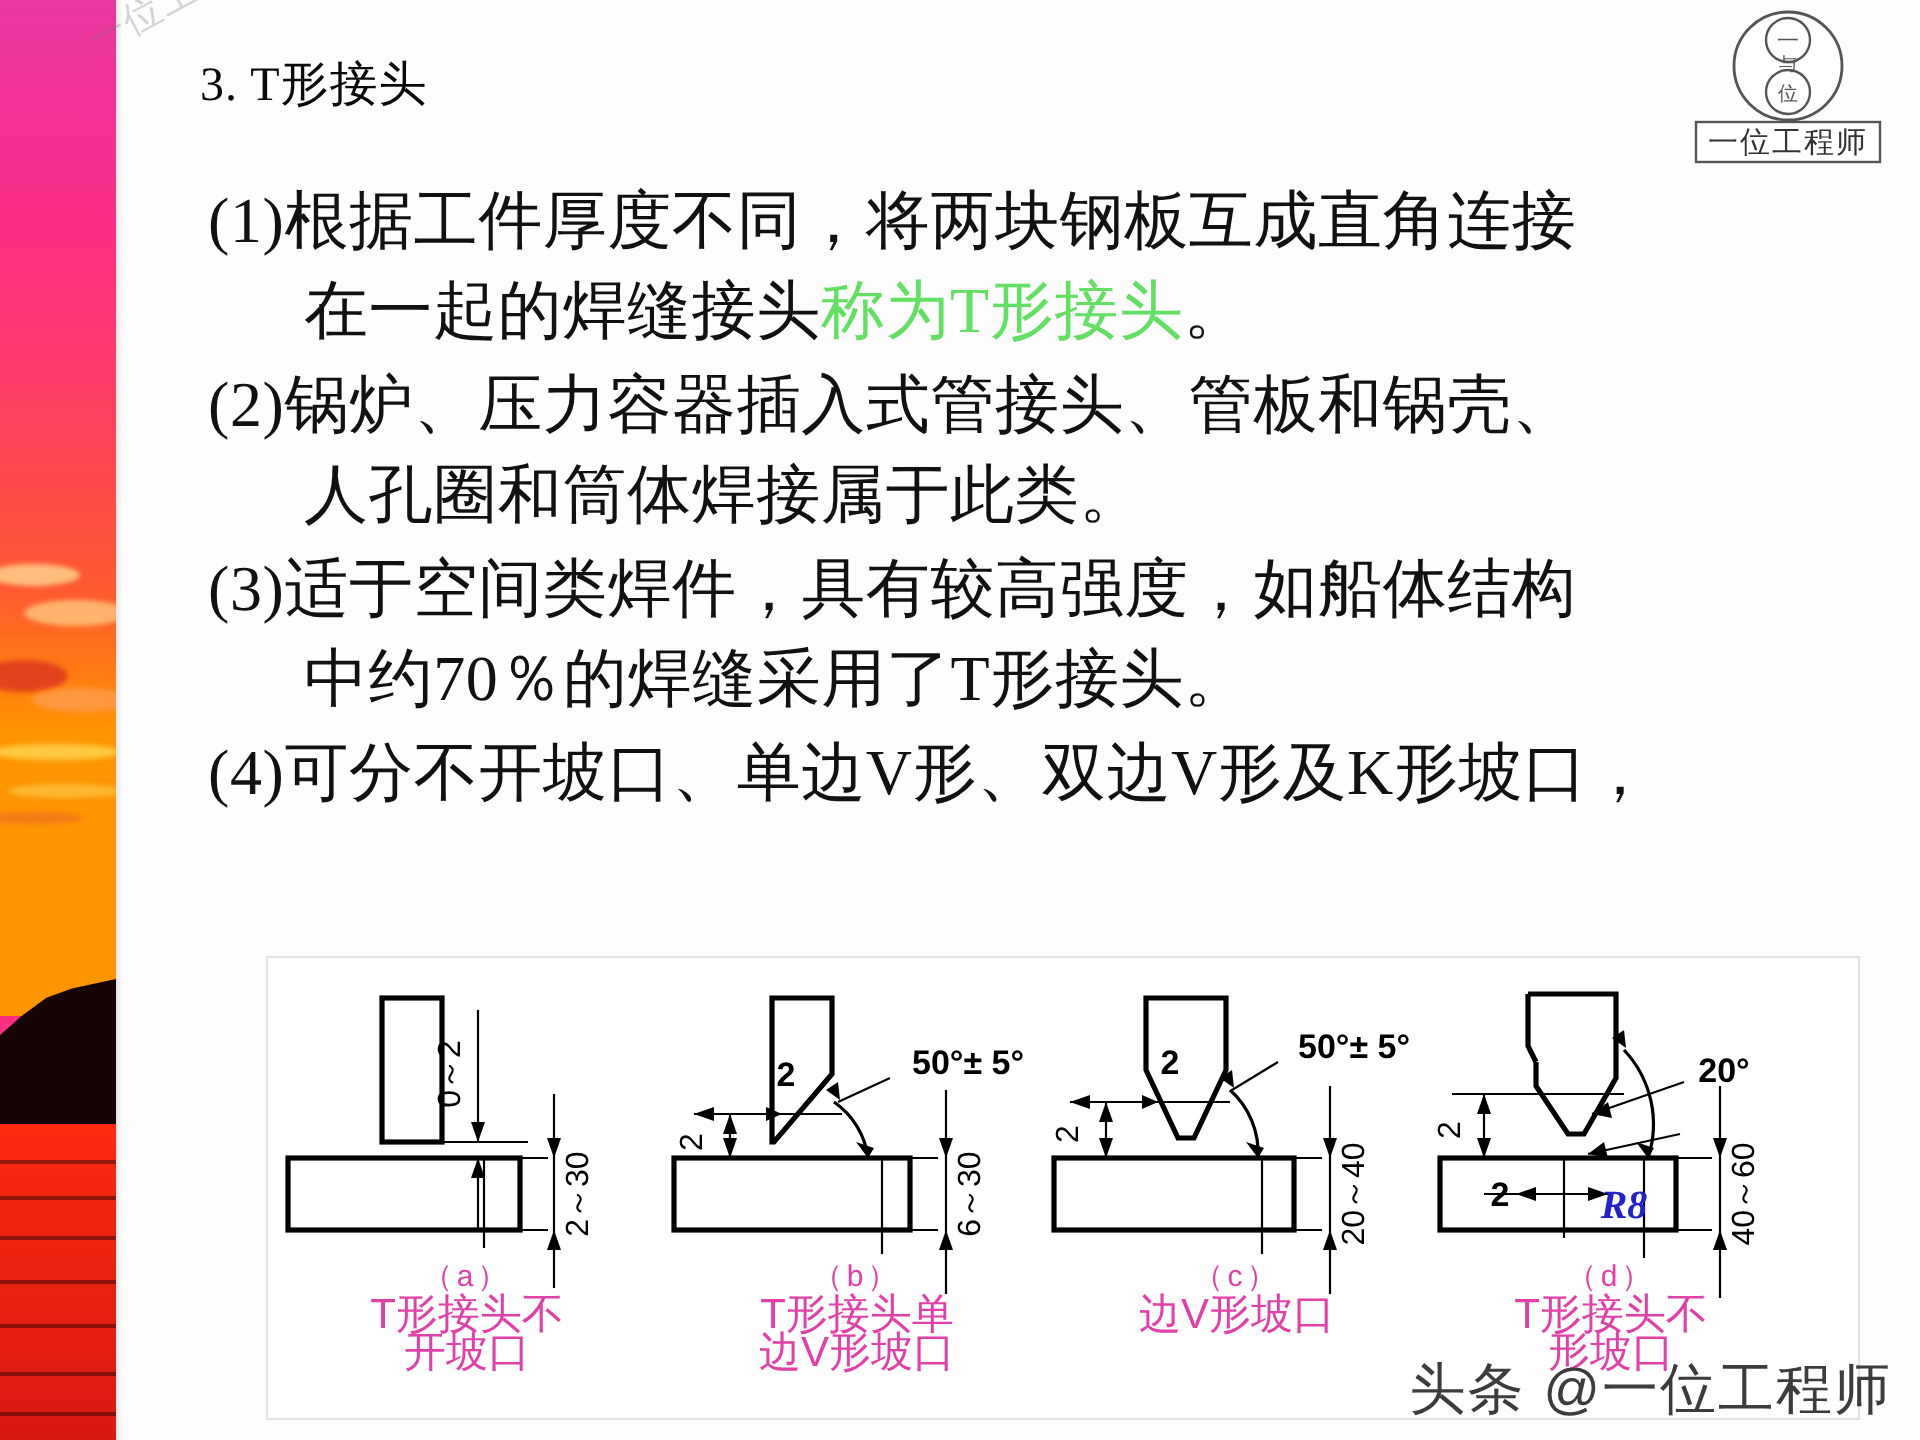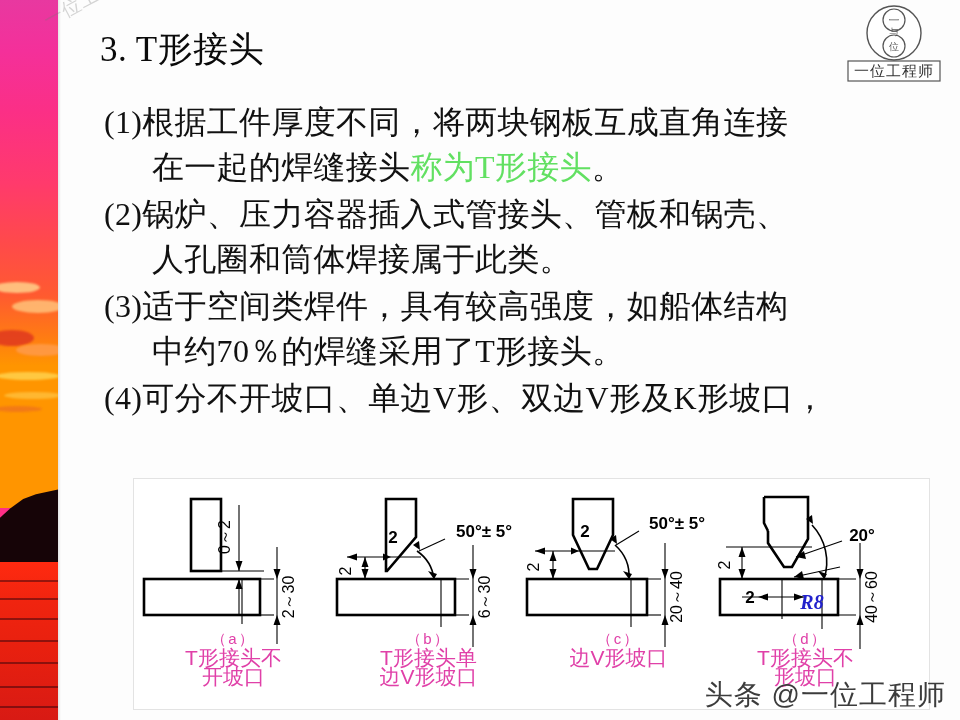--- a/index.html
+++ b/index.html
@@ -72,31 +72,30 @@
   
   #logo {
     position:absolute; right:14px; top:3px;
     width:104px; height:80px;
   }
   #logo svg { display:block; }
 
   
   #title {
     position:absolute; left:100px; top:26px;
-    font-size: 35px;
+    font-size: 24px;
     color:#0a0a0a;
     letter-spacing:.5px;
     white-space:nowrap;
   }
 
   
   #body-list {
     position:absolute; left:104px; top:88px;
     width: 840px;
-    margin-top: 12px;
   }
   .item { margin-bottom: 2px; }
   .line {
     font-size: 32px;
     line-height: 45px;
     color:#111;
     white-space: nowrap;
     letter-spacing: .3px;
   }
   .line.indent { padding-left: 48px; }

